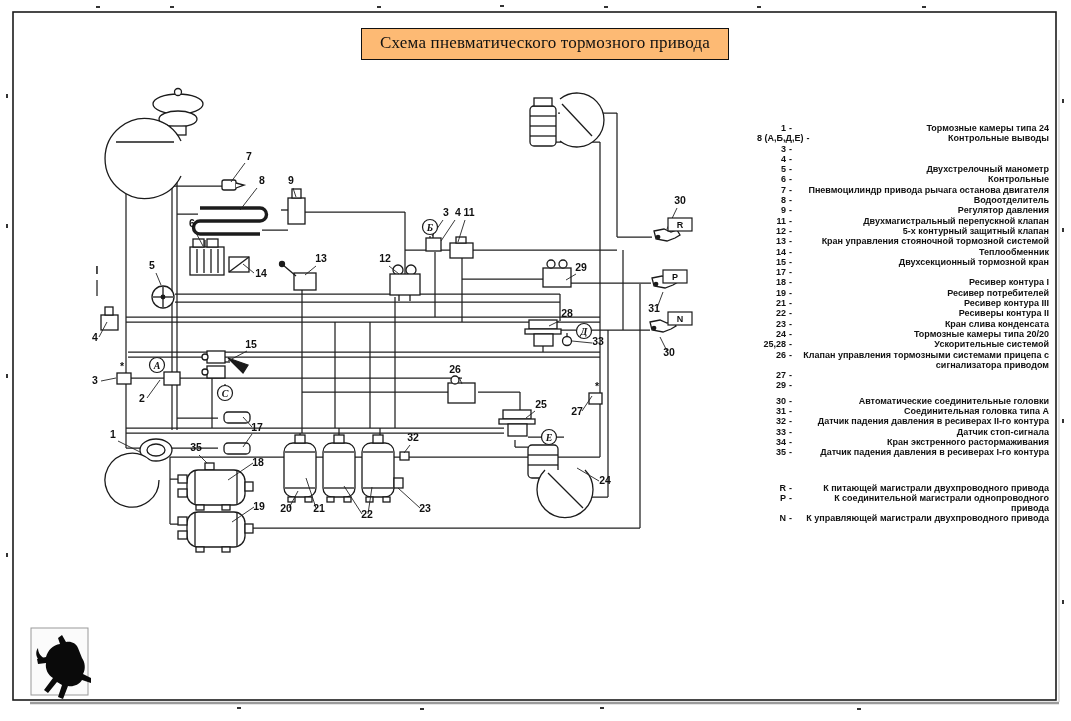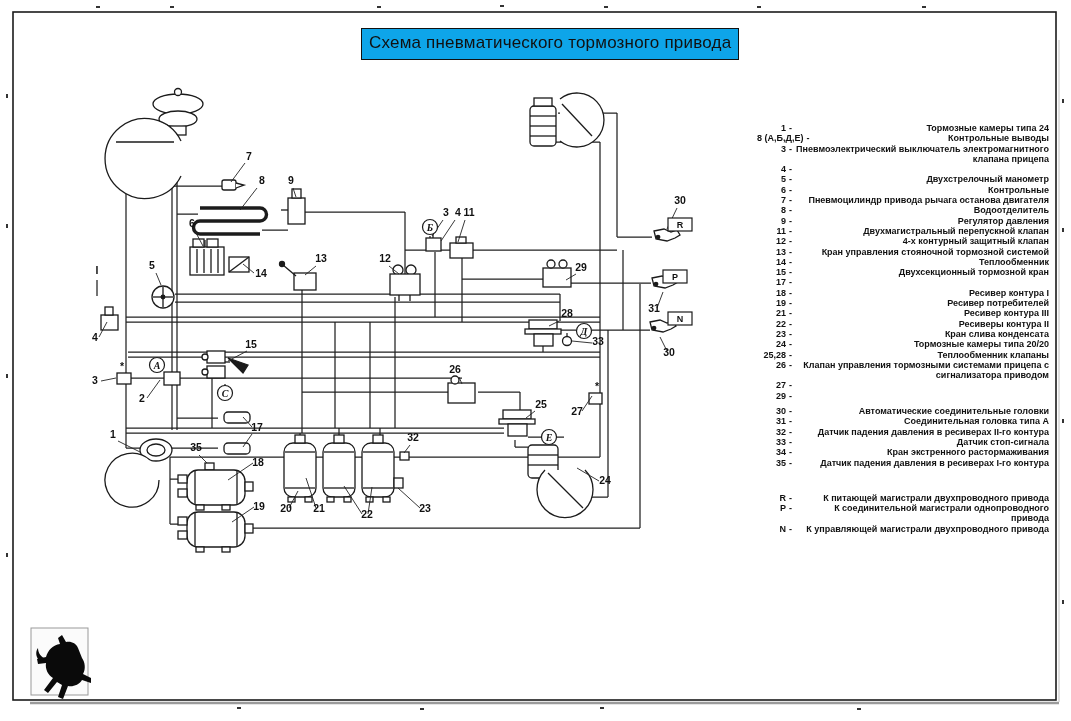--- a/index.html
+++ b/index.html
@@ -1,20 +1,20 @@
 <!DOCTYPE html>
 <html><head>
 <meta charset="utf-8">
 <style>
   html,body{margin:0;padding:0;background:#fff;}
   body{width:1071px;height:721px;position:relative;font-family:"Liberation Sans",sans-serif;color:#111;}
   .page{position:absolute;inset:0;background:#fff;}
   svg.sheet{position:absolute;left:0;top:0;}
-  .titlebox{position:absolute;left:361px;top:28px;border:1.4px solid #111;padding:4px 7px 6px;
-            font-family:Liberation Sans, sans-serif;font-size:17px;letter-spacing:.2px;background:#0ea5e9;white-space:nowrap;}
+  .titlebox{position:absolute;left:361px;top:28px;border:1.4px solid #111;padding:4px 18px 6px;
+            font-family:Liberation Serif, serif;font-size:17px;letter-spacing:.2px;background:#fdba74;white-space:nowrap;}
   .legend{position:absolute;left:757px;top:123px;width:292px;font-size:9px;font-weight:bold;line-height:10.3px;}
   .l-item{display:flex;}
   .l-num{min-width:29px;text-align:right;white-space:nowrap;flex:none;}
   .l-dash{flex:none;padding:0 3px;}
   .l-txt{flex:1;text-align:right;}
   .gap-a{height:5px;}
   .gap-b{height:25px;}
   
   .pipe{stroke:#222;stroke-width:1.25;fill:none;}
   .pipe2{stroke:#222;stroke-width:1.25;fill:none;}
@@ -363,21 +363,20 @@
           <span class="l-txt">Тормозные камеры типа 24</span>
         </div>
         <div class="l-item">
           <span class="l-num">8 (А,Б,Д,Е)</span>
           <span class="l-dash">-</span>
           <span class="l-txt">Контрольные выводы</span>
         </div>
         <div class="l-item">
           <span class="l-num">3</span>
           <span class="l-dash">-</span>
-          <span class="l-txt">Пневмоэлектрический выключатель электромагнитного клапана прицепа</span>
         </div>
         <div class="l-item">
           <span class="l-num">4</span>
           <span class="l-dash">-</span>
         </div>
         <div class="l-item">
           <span class="l-num">5</span>
           <span class="l-dash">-</span>
           <span class="l-txt">Двухстрелочный манометр</span>
         </div>
@@ -402,21 +401,21 @@
           <span class="l-txt">Регулятор давления</span>
         </div>
         <div class="l-item">
           <span class="l-num">11</span>
           <span class="l-dash">-</span>
           <span class="l-txt">Двухмагистральный перепускной клапан</span>
         </div>
         <div class="l-item">
           <span class="l-num">12</span>
           <span class="l-dash">-</span>
-          <span class="l-txt">4-х контурный защитный клапан</span>
+          <span class="l-txt">5-х контурный защитный клапан</span>
         </div>
         <div class="l-item">
           <span class="l-num">13</span>
           <span class="l-dash">-</span>
           <span class="l-txt">Кран управления стояночной тормозной системой</span>
         </div>
         <div class="l-item">
           <span class="l-num">14</span>
           <span class="l-dash">-</span>
           <span class="l-txt">Теплообменник</span>
@@ -456,21 +455,21 @@
           <span class="l-txt">Кран слива конденсата</span>
         </div>
         <div class="l-item">
           <span class="l-num">24</span>
           <span class="l-dash">-</span>
           <span class="l-txt">Тормозные камеры типа 20/20</span>
         </div>
         <div class="l-item">
           <span class="l-num">25,28</span>
           <span class="l-dash">-</span>
-          <span class="l-txt">Теплообменник клапаны</span>
+          <span class="l-txt">Ускорительные системой</span>
         </div>
         <div class="l-item">
           <span class="l-num">26</span>
           <span class="l-dash">-</span>
           <span class="l-txt">Клапан управления тормозными системами прицепа с сигнализатора приводом</span>
         </div>
         <div class="l-item">
           <span class="l-num">27</span>
           <span class="l-dash">-</span>
         </div>

